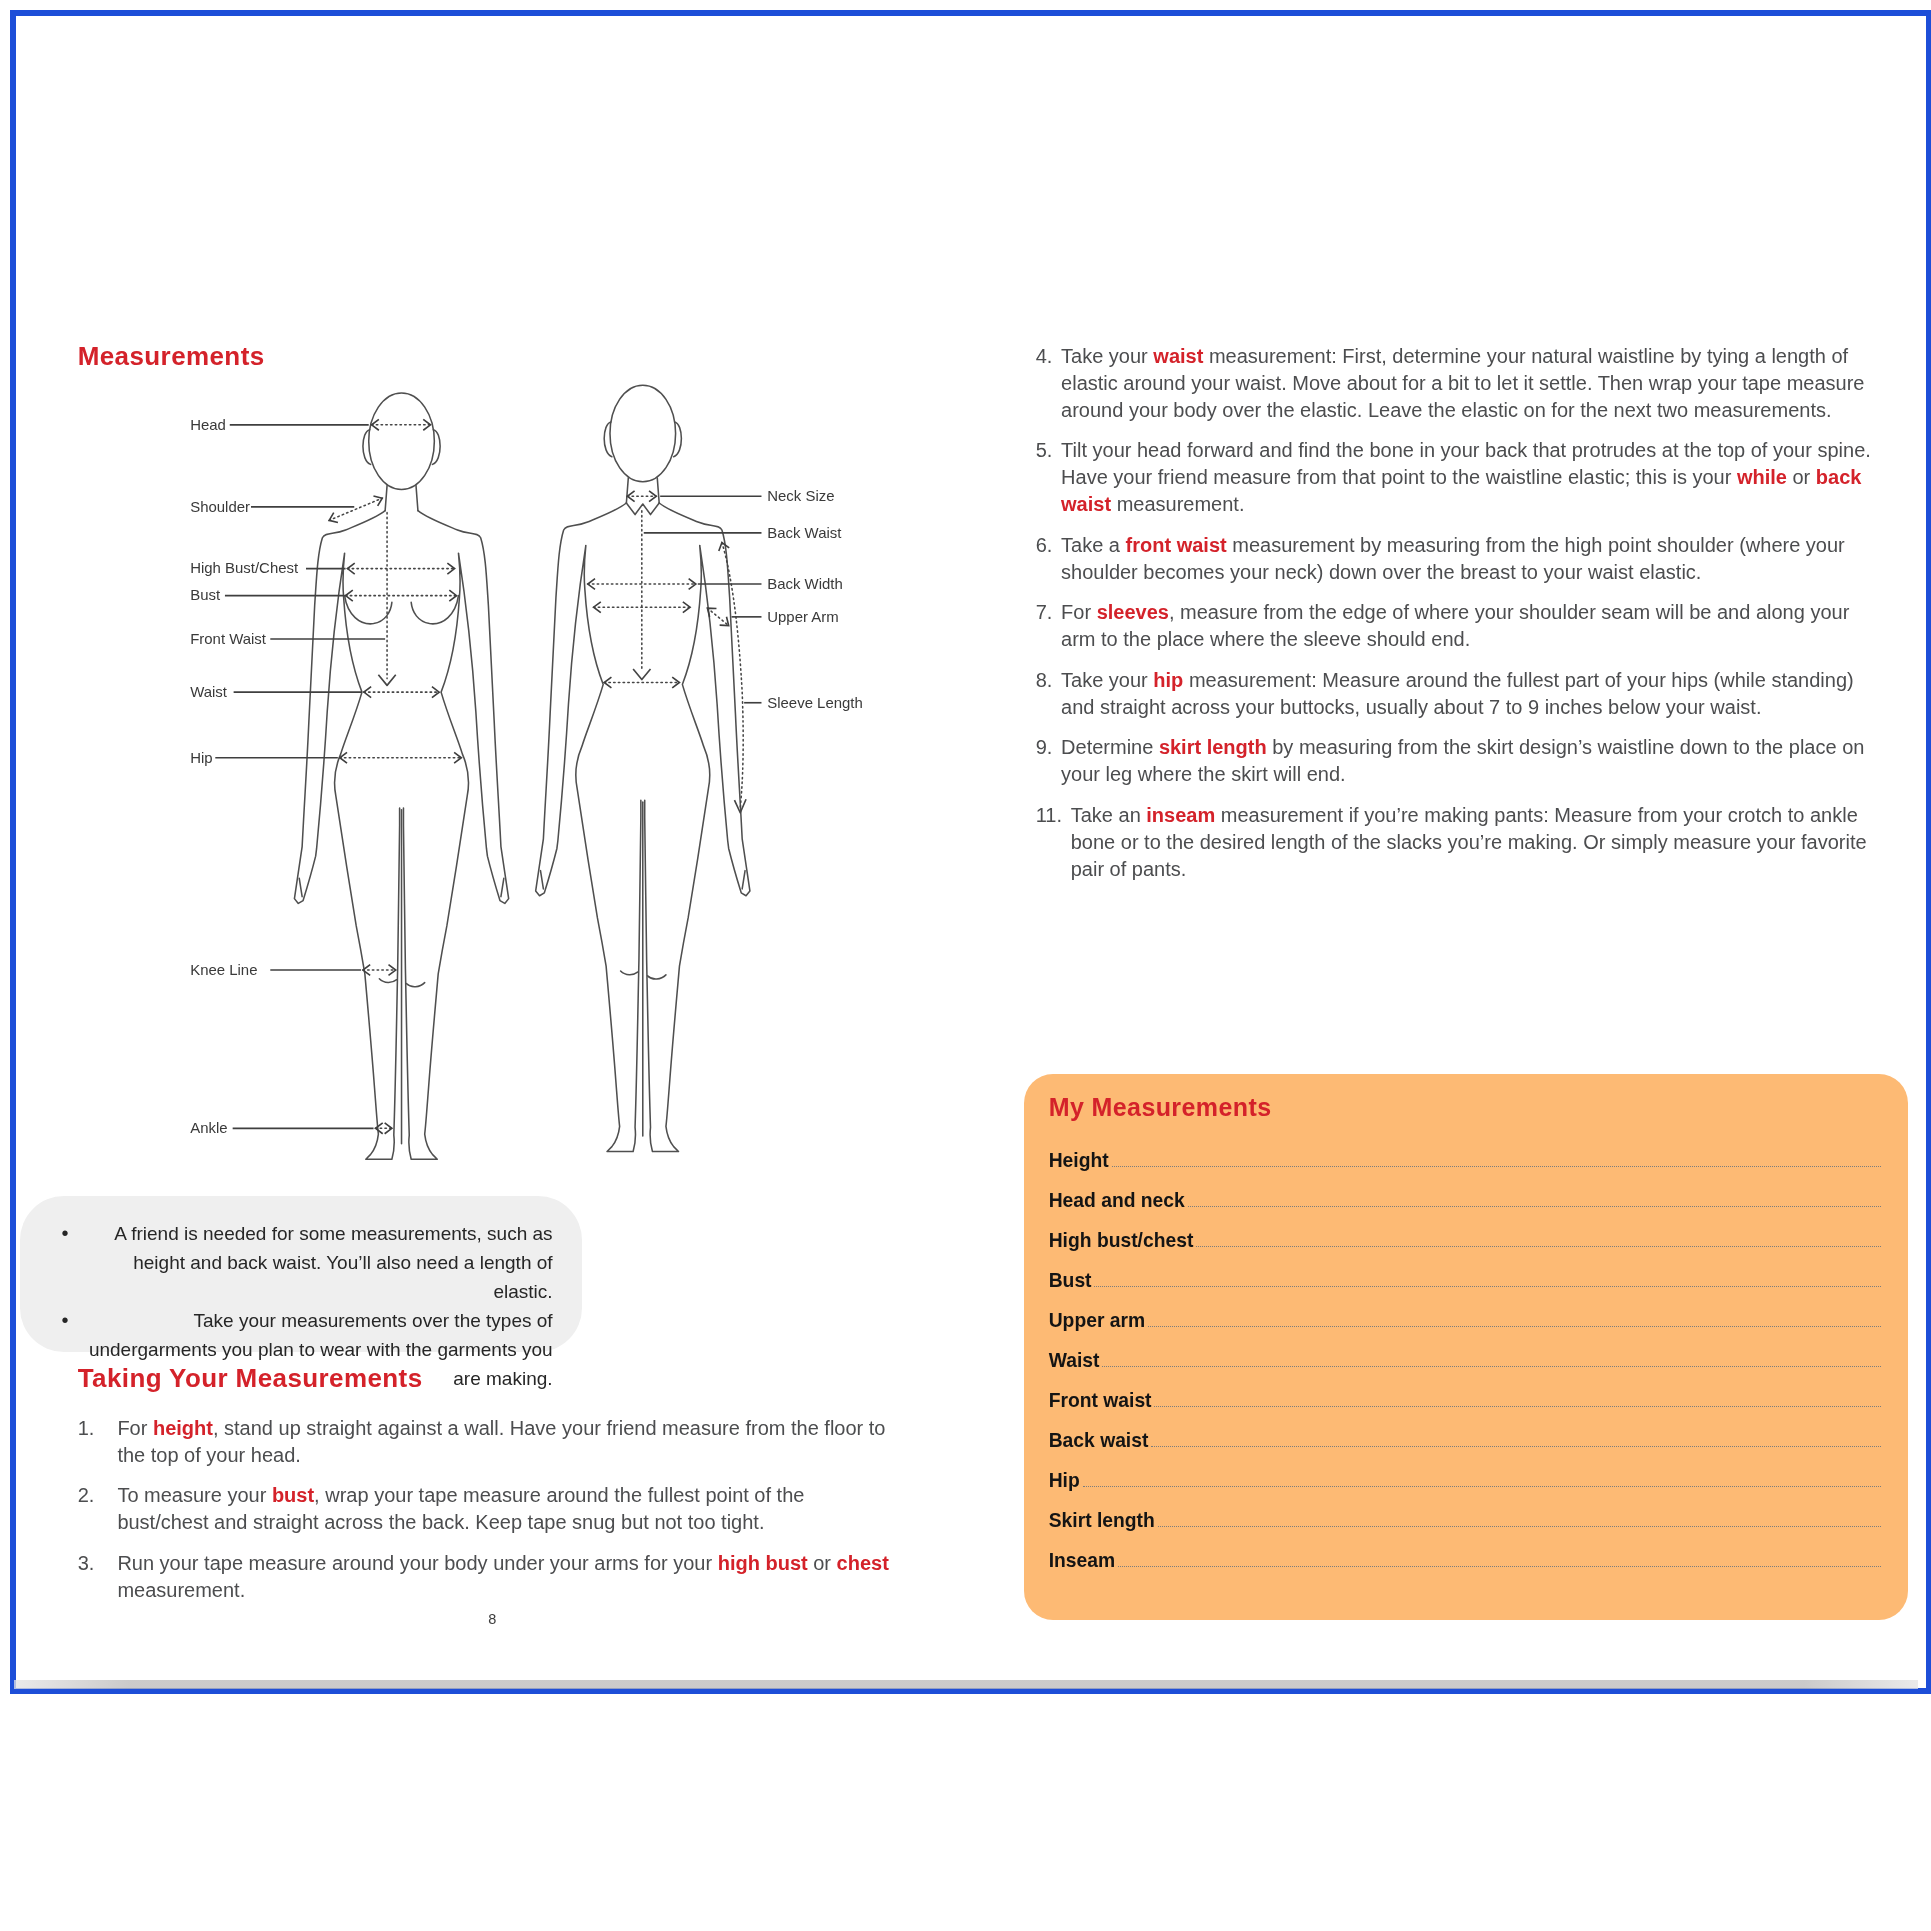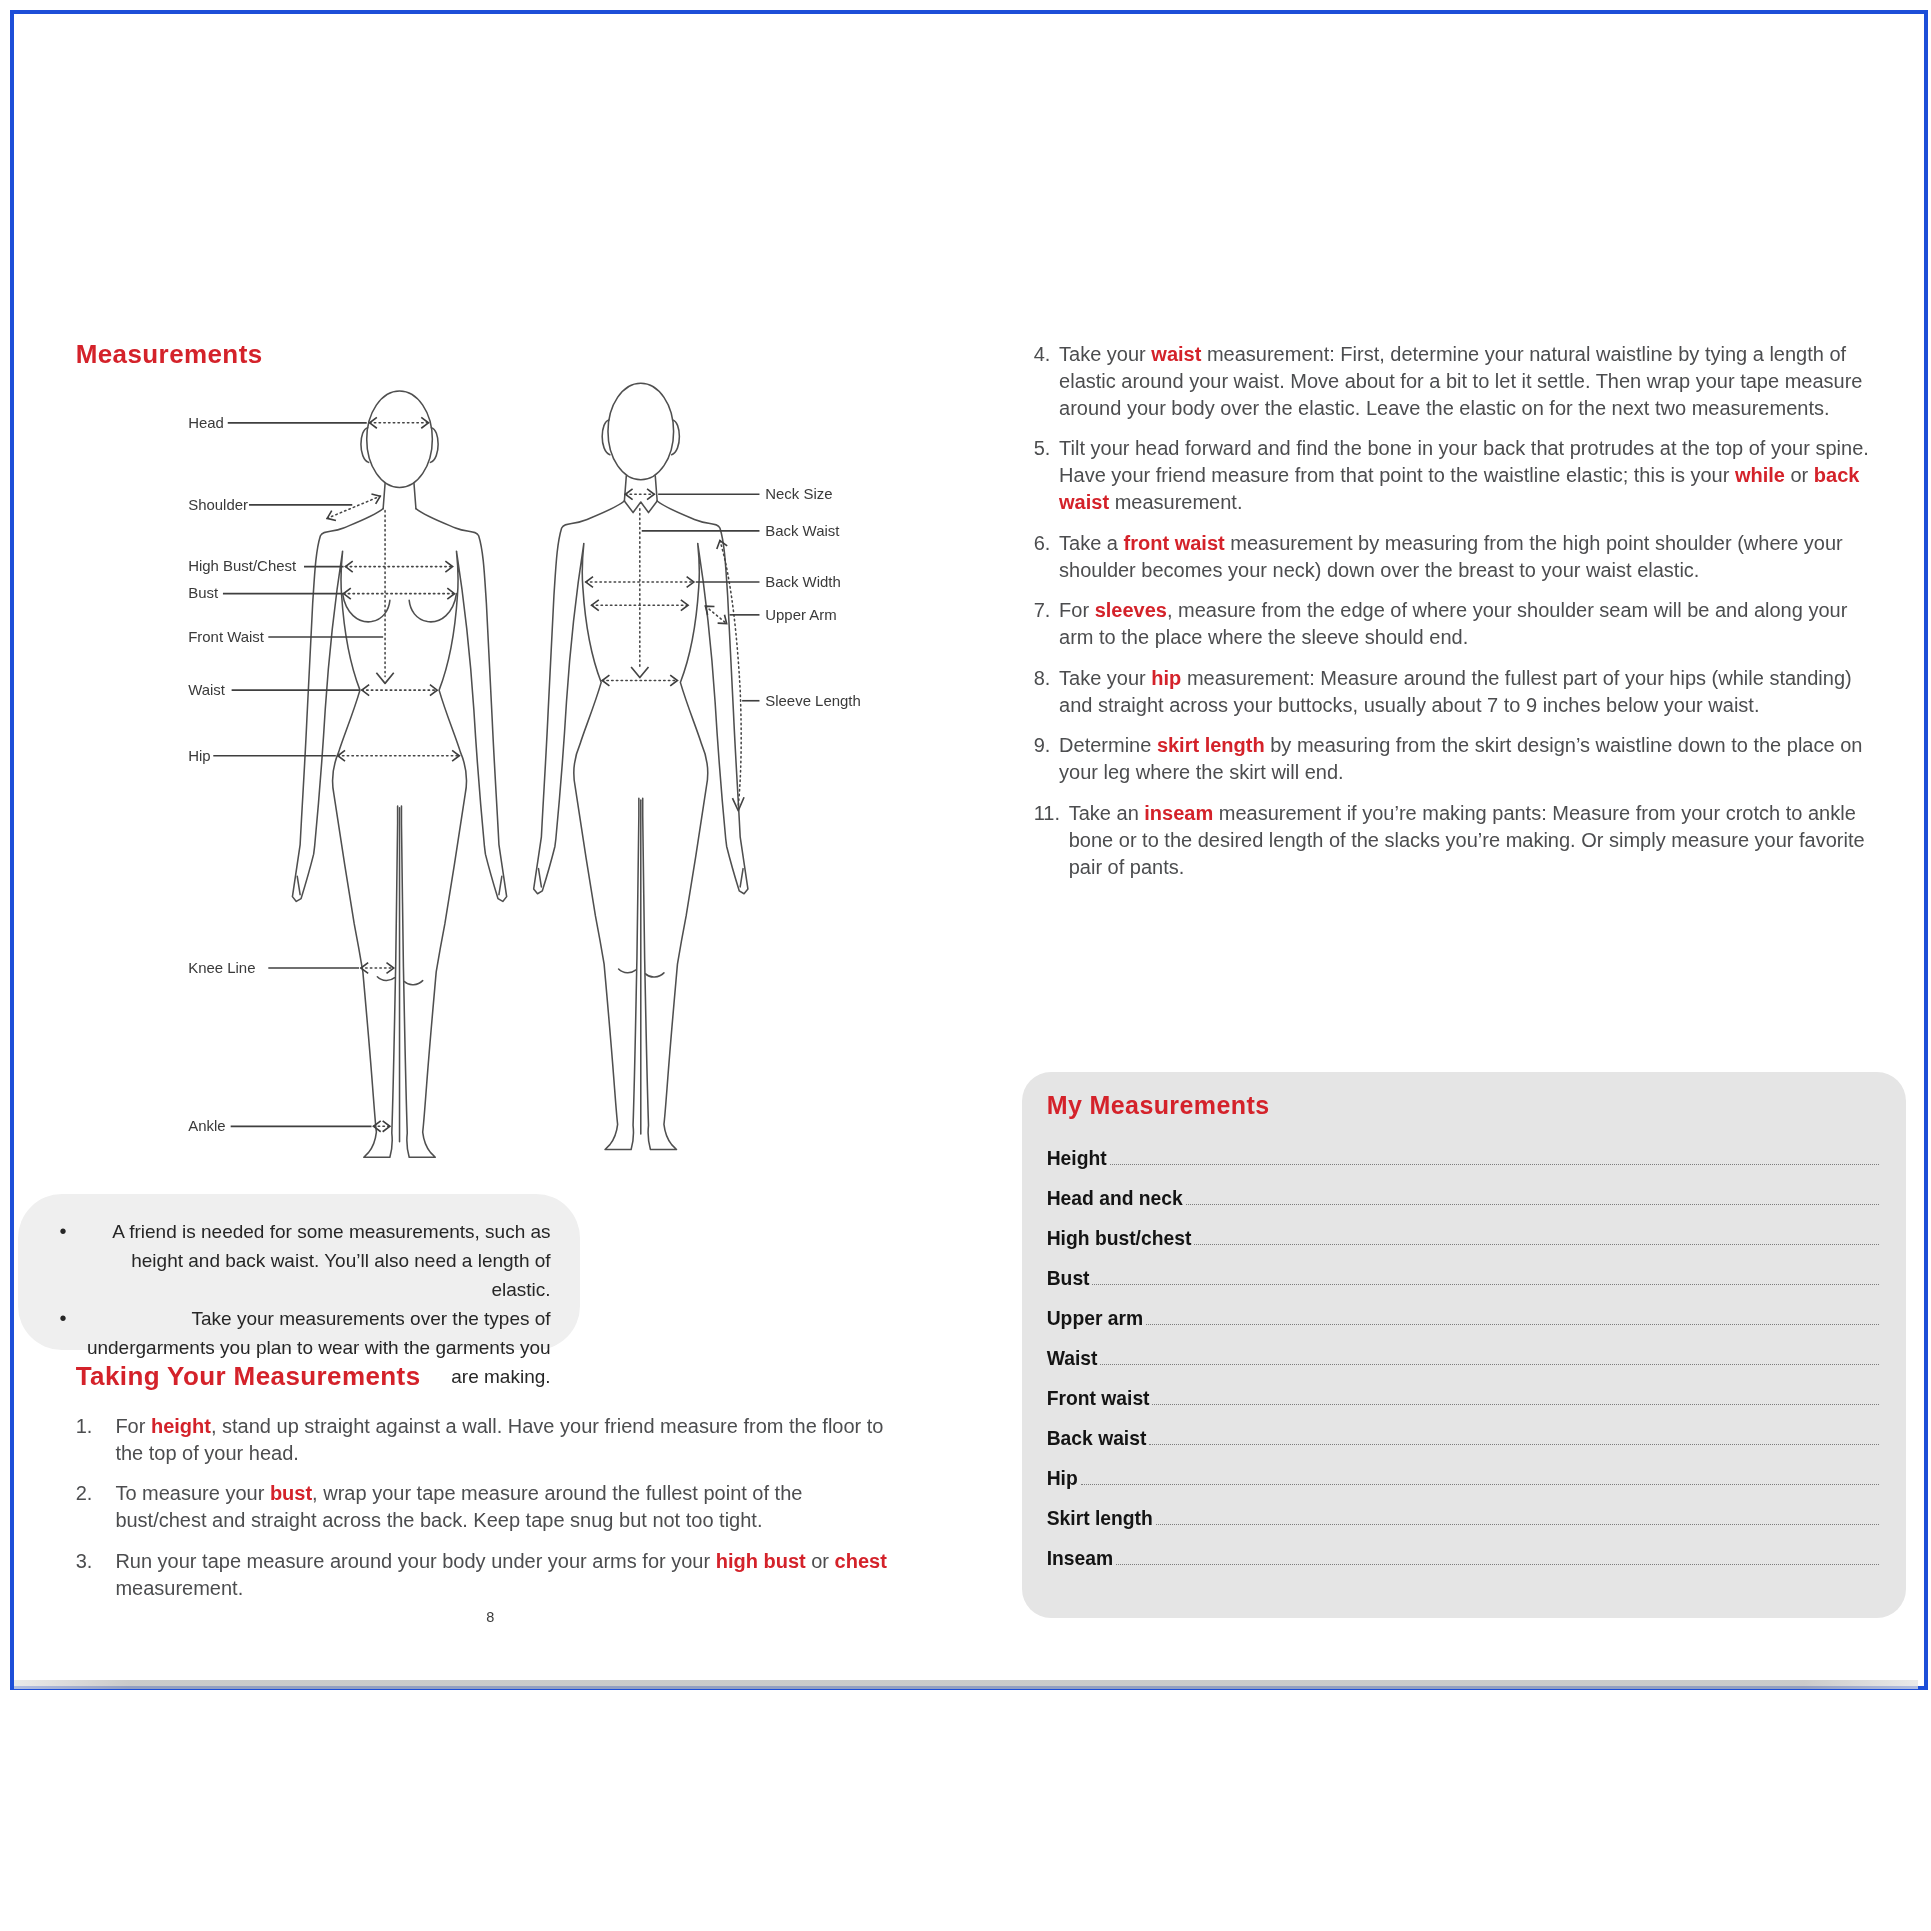--- a/index.html
+++ b/index.html
@@ -1,35 +1,35 @@
 <!DOCTYPE html>
 <html><head>
 <meta charset="utf-8">
 <style>
   html,body{margin:0;padding:0;background:#ffffff;}
   body{width:1931px;height:1931px;position:relative;font-family:"Liberation Sans","DejaVu Sans",sans-serif;}
-  .page{position:absolute;left:9.7px;top:9.7px;width:1910px;height:1672px;background:#fff;border:4px solid #1d4ed8;}
+  .page{position:absolute;left:9.7px;top:9.7px;width:1910px;height:1672px;background:#fff;border:6px solid #1d4ed8;}
   .page-bottom-shadow{position:absolute;left:13.5px;top:1680px;width:1904px;height:8.7px;
      background:linear-gradient(to right,#e3e3e3,#b9b9b9 6%,#b9b9b9 94%,#e3e3e3);opacity:.75;}
   .red-h{position:absolute;margin:0;color:#d4222a;font-weight:bold;font-size:26px;line-height:29px;letter-spacing:0.4px;}
   
   .steps{position:absolute;}
   .step{display:flex;margin-bottom:13.5px;color:#4c4d4f;font-size:20px;line-height:27px;}
   .step .num{flex:none;margin-right:8.7px;}
   .step .txt{flex:1;}
   .em{color:#d4222a;font-weight:bold;}
   
   .notes-box{position:absolute;left:3.9px;top:1180px;width:562px;height:156px;background:#efefef;border-radius:44px;box-sizing:border-box;padding:23px 29px 0 42px;}
   .note{display:flex;color:#262626;font-size:19px;line-height:29px;}
   .note .bullet{flex:none;width:21px;font-size:20px;}
   .note .ntxt{flex:1;text-align:right;}
   
   .pagenum{position:absolute;left:438px;top:1595px;width:77px;text-align:center;color:#3c3c3c;font-size:14.5px;}
   
-  .mm-box{position:absolute;left:1008px;top:1058px;width:884px;height:546px;background:#e5e5e5;border-radius:29px;box-sizing:border-box;padding:19.3px 25px 0 25px;}
+  .mm-box{position:absolute;left:1008px;top:1058px;width:884px;height:546px;background:#fdba74;border-radius:29px;box-sizing:border-box;padding:19.3px 25px 0 25px;}
   .mm-head{margin:0 0 9.7px 0;position:static;}
   .mm-row{display:flex;align-items:flex-end;height:40px;}
   .mm-label{flex:none;color:#141414;font-weight:bold;font-size:19.3px;line-height:23px;}
   .mm-leader{flex:1;border-bottom:1.9px dotted #7d7d7d;margin:0 1.9px 4.8px 2.9px;height:1px;}
   
   .diagram{position:absolute;left:97px;top:343px;}
   .dlabel{font-size:15.5px;fill:#3a3a3a;}
   .body-line{fill:none;stroke:#4f4f4f;stroke-width:1.6;stroke-linecap:round;stroke-linejoin:round;}
   .leader{fill:none;stroke:#3f3f3f;stroke-width:1.7;}
   .dot{fill:none;stroke:#454545;stroke-width:1.6;stroke-dasharray:1.5 3.4;stroke-linecap:round;}

